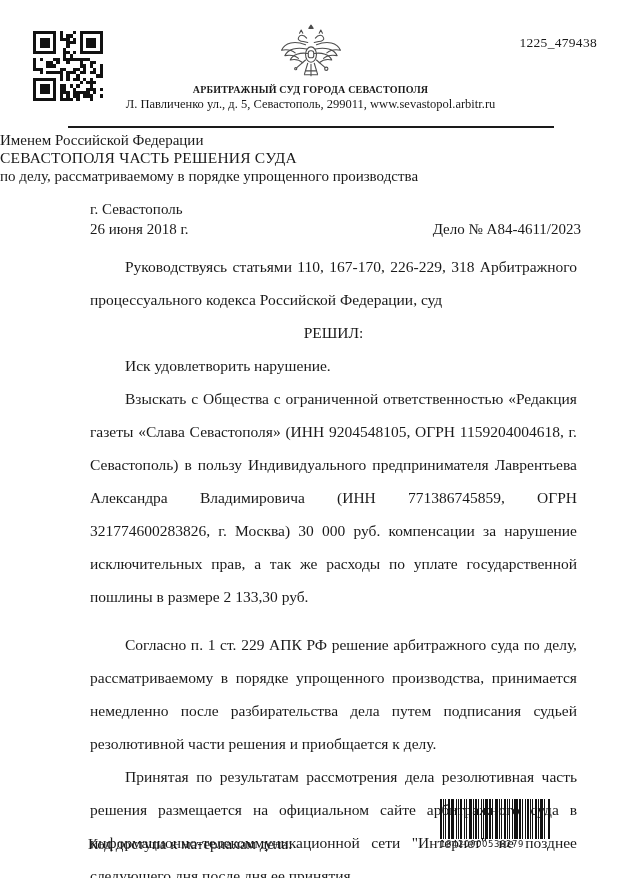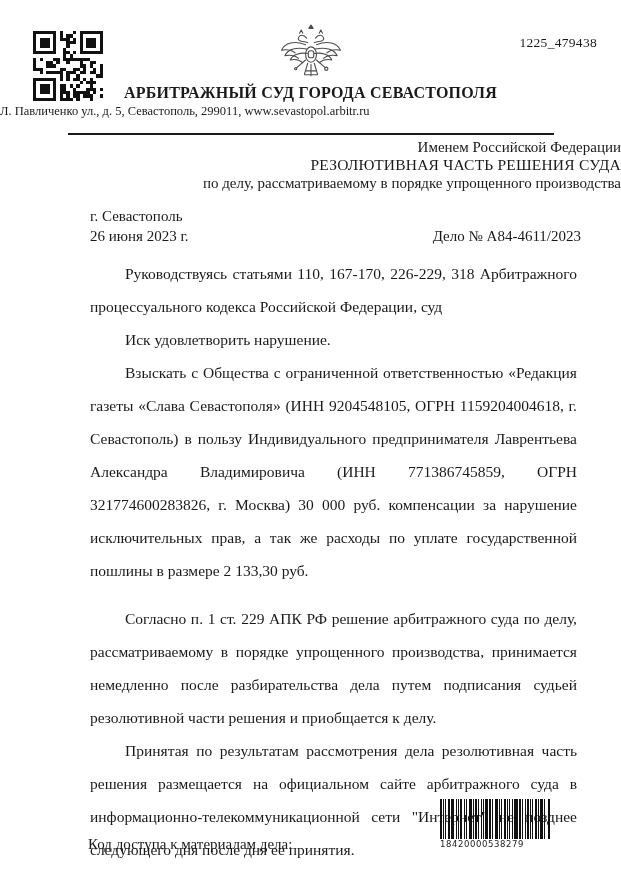--- a/index.html
+++ b/index.html
@@ -12,25 +12,25 @@
     font-family: "Liberation Serif", serif;
     overflow: hidden;
   }
   
   .hdr { position: relative; }
   .qr { position: absolute; left: 33px; top: 31px; width: 70px; height: 70px; }
   .qr svg { width: 100%; height: 100%; }
   .emblem { position: absolute; left: 50%; top: 24px; transform: translateX(-50%); width: 72px; height: 60px; }
   .emblem svg { width: 100%; height: 100%; }
   .doc-number { position: absolute; right: 24px; top: 35px; font-size: 13.5px; letter-spacing: .3px; }
-  .court-name { padding-top: 84px; text-align: center; font-weight: bold; font-size: 16px; letter-spacing: .2px; }
-  .court-address { font-size: 12.5px; margin-top: 2px; }
+  .court-name { padding-top: 84px; text-align: center; font-weight: bold; font-size: 10px; letter-spacing: .2px; }
+  .court-address { text-align: center; font-size: 12.5px; margin-top: 2px; }
   .rule { margin: 14px 0 0 68px; width: 486px; height: 2px; background: #1a1a1a; }
   
-  .title-block { margin-top: 3px; text-align: right; font-size: 15px; }
+  .title-block { margin-top: 3px; text-align: left; font-size: 15px; }
   .title-block > div { line-height: 18px; }
   .doc-title { font-size: 15.5px; letter-spacing: .2px; }
   
   .meta-block { margin: 16px 40px 0 90px; font-size: 15px; }
   .meta-row { display: flex; justify-content: space-between; margin-top: 3px; }
   
   .body-block { margin: 12px 44px 0 90px; font-size: 15.5px; line-height: 33px; text-align: justify; }
   .para { margin: 0; text-indent: 35px; }
   .para.center { text-align: center; text-indent: 0; }
   .para.gap-before { margin-top: 15px; }
@@ -205,34 +205,35 @@
       </svg>
     </div>
     <div class="doc-number">1225_479438</div>
     <div class="court-name">АРБИТРАЖНЫЙ СУД ГОРОДА СЕВАСТОПОЛЯ</div>
     <div class="court-address">Л. Павличенко ул., д. 5, Севастополь, 299011, www.sevastopol.arbitr.ru</div>
     <div class="rule"></div>
   </div>
 
   <div class="title-block">
     <div>Именем Российской Федерации</div>
-    <div class="doc-title">РЕЗОЛЮТИВНАЯ ЧАСТЬ РЕШЕНИЯ СУДА</div>
+    <div class="doc-title">СЕВАСТОПОЛЯ ЧАСТЬ РЕШЕНИЯ СУДА</div>
     <div>по делу, рассматриваемому в порядке упрощенного производства</div>
   </div>
 
   <div class="meta-block">
     <div>г. Севастополь</div>
     <div class="meta-row">
-      <span>26 июня 2023 г.</span>
+      <span>26 июня 2018 г.</span>
       <span>Дело № А84-4611/2023</span>
     </div>
   </div>
 
   <div class="body-block">
     <p class="para">Руководствуясь статьями 110, 167-170, 226-229, 318 Арбитражного процессуального кодекса Российской Федерации, суд</p>
+    <p class="para center">РЕШИЛ:</p>
     <p class="para">Иск удовлетворить нарушение.</p>
     <p class="para">Взыскать с Общества с ограниченной ответственностью «Редакция газеты «Слава Севастополя» (ИНН 9204548105, ОГРН 1159204004618, г. Севастополь) в пользу Индивидуального предпринимателя Лаврентьева Александра Владимировича (ИНН 771386745859, ОГРН 321774600283826, г. Москва) 30 000 руб. компенсации за нарушение исключительных прав, а так же расходы по уплате государственной пошлины в размере 2 133,30 руб.</p>
     <p class="para gap-before">Согласно п. 1 ст. 229 АПК РФ решение арбитражного суда по делу, рассматриваемому в порядке упрощенного производства, принимается немедленно после разбирательства дела путем подписания судьей резолютивной части решения и приобщается к делу.</p>
     <p class="para">Принятая по результатам рассмотрения дела резолютивная часть решения размещается на официальном сайте арбитражного суда в информационно-телекоммуникационной сети "Интернет" не позднее следующего дня после дня ее принятия.</p>
 
   </div>
 
   <div class="footer-label">Код доступа к материалам дела:</div>
   <div class="barcode-wrap">
     <svg id="barcode-svg" viewBox="0 0 118 40" preserveAspectRatio="none" fill="#111" shape-rendering="crispEdges" aria-hidden="true">

